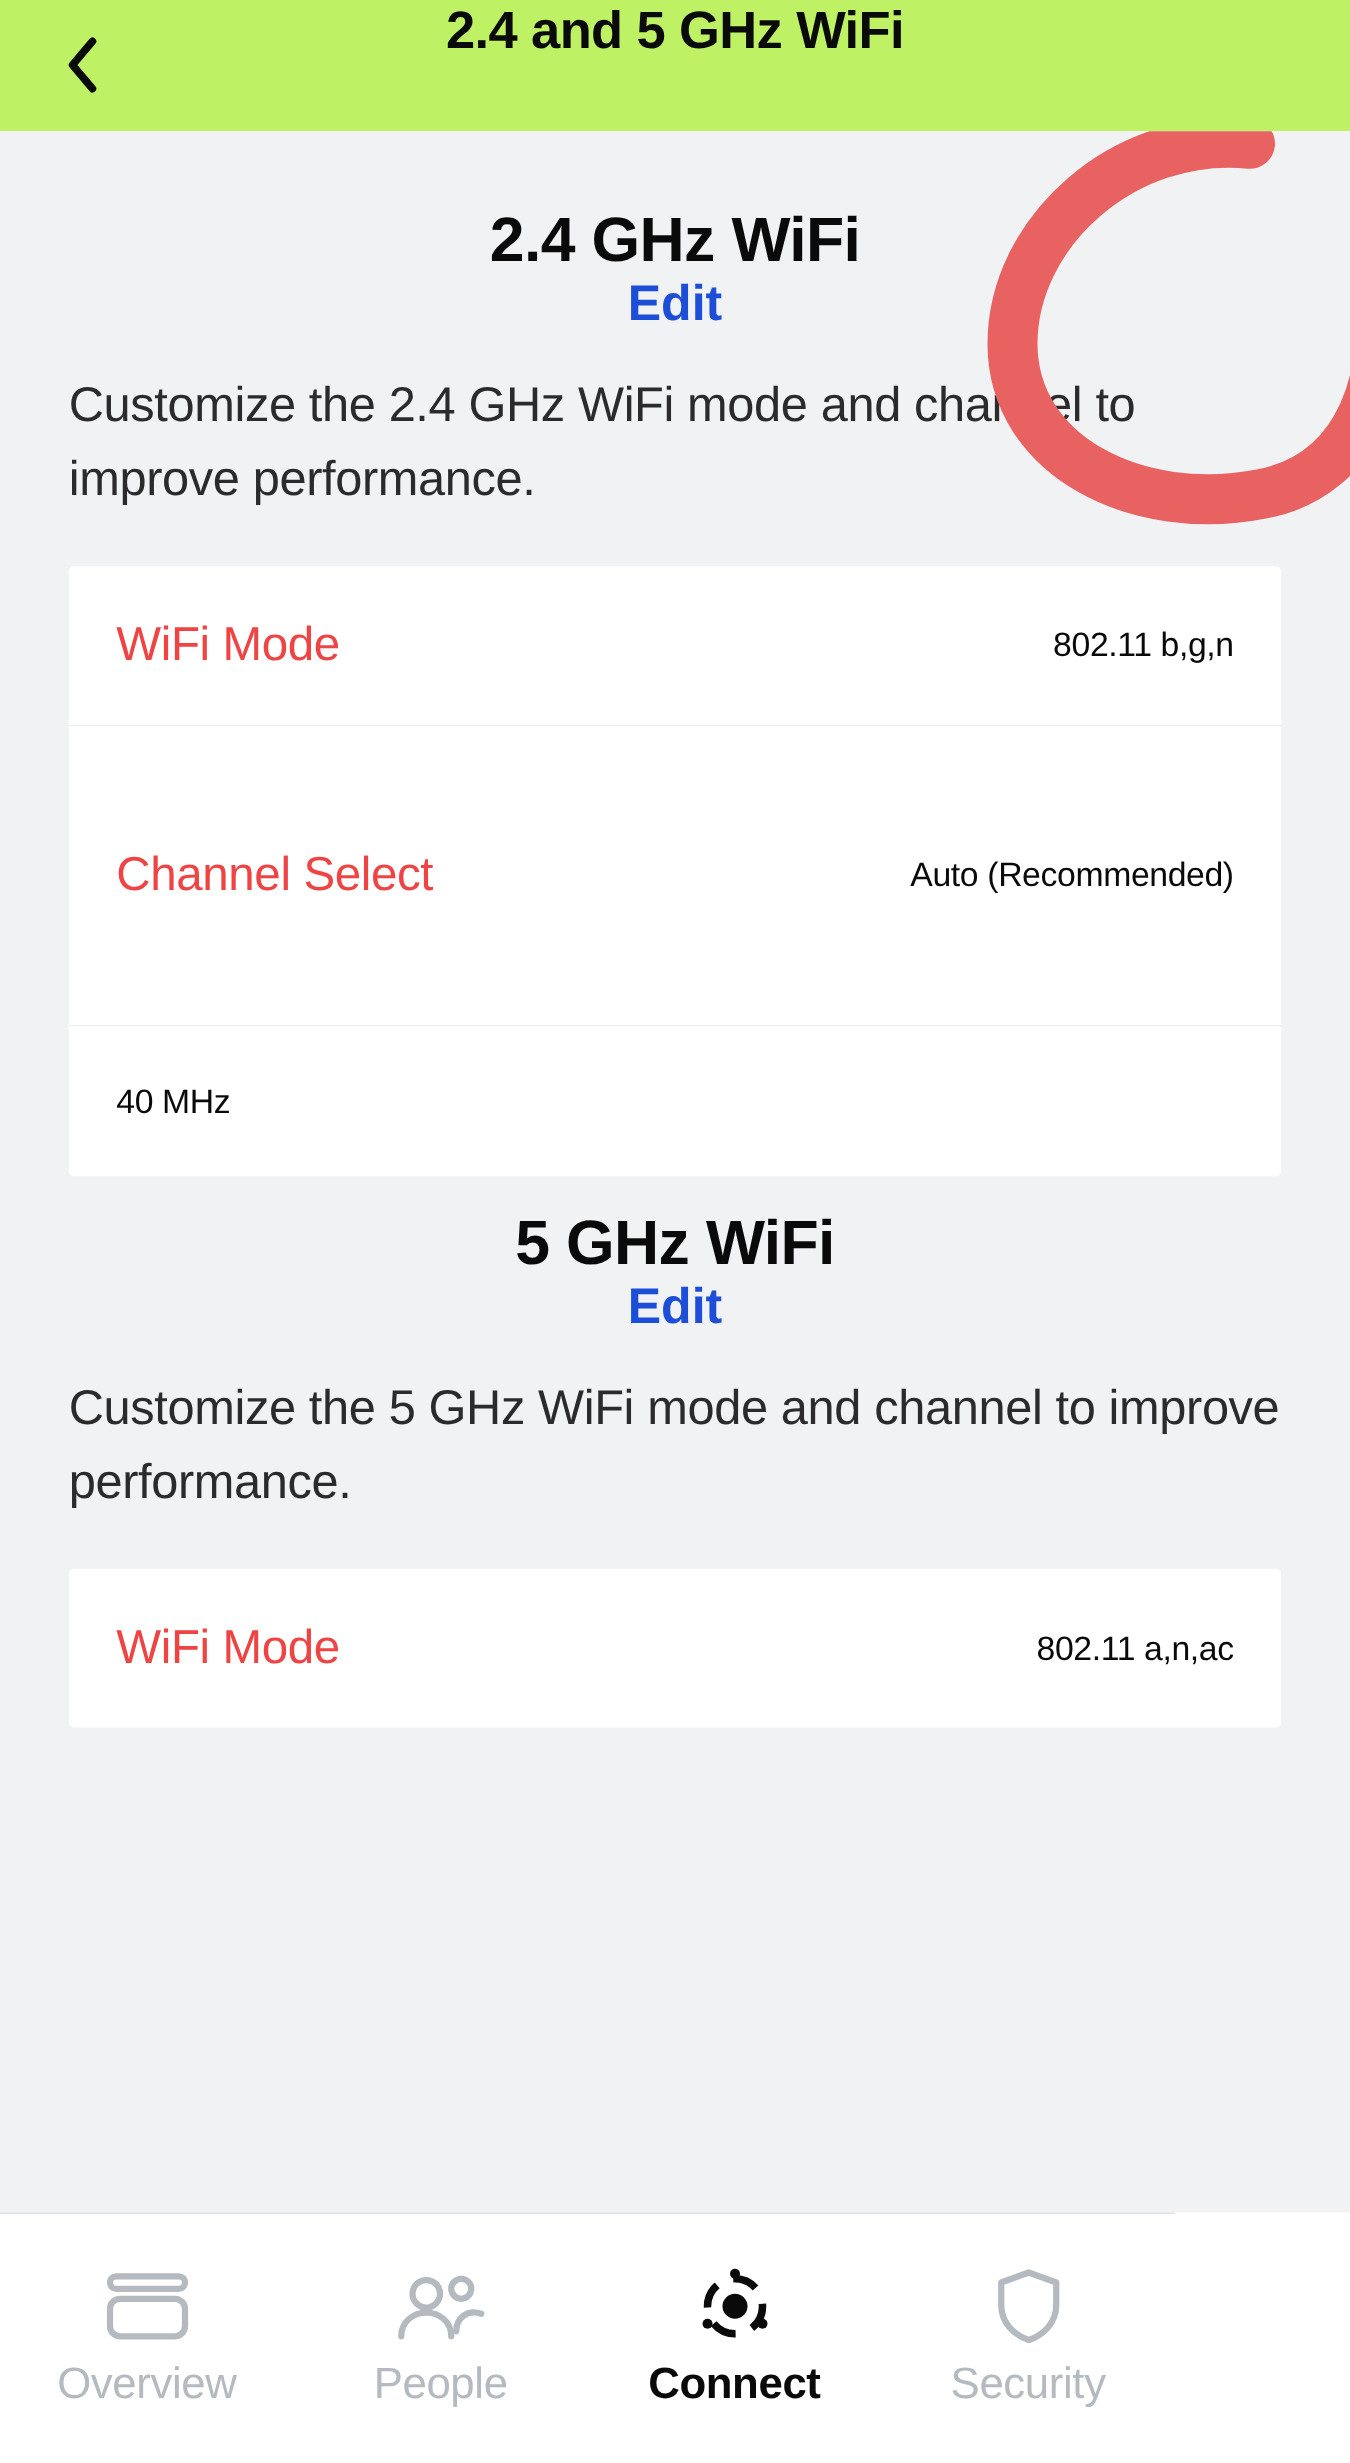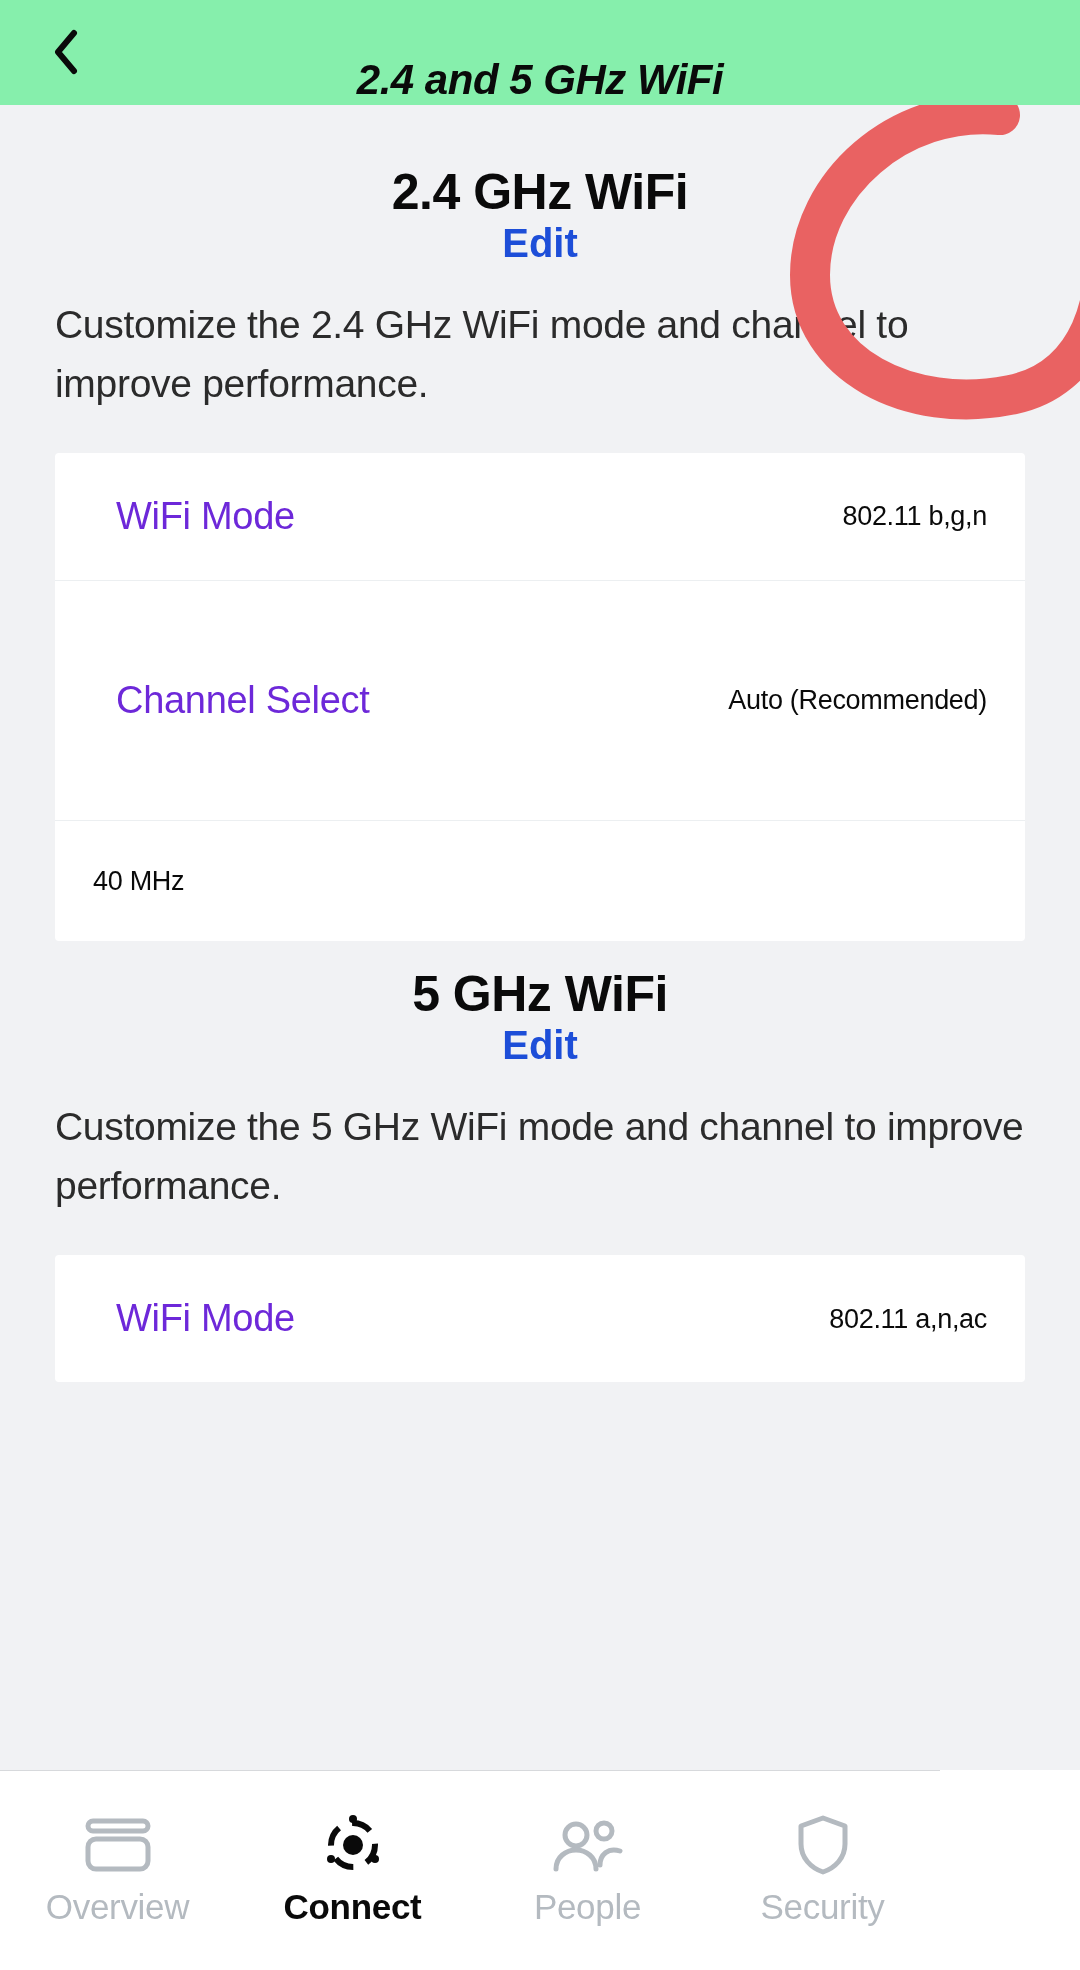--- a/index.html
+++ b/index.html
@@ -9,26 +9,25 @@
       font-family: -apple-system, BlinkMacSystemFont, "Segoe UI", Helvetica, Arial, sans-serif;
     }
     html, body {
       width: 1080px;
       height: 1970px;
       background: #fff;
       overflow: hidden;
     }
     .header {
       height: 105px;
-      background: #86efac;
-      display: flex;
-      align-items: flex-end;
+      background: #bef264;
+      display: flex;
+      align-items: flex-start;
       position: relative;
       border-bottom: 1px solid rgba(0,0,0,0);
-      font-style: italic;
     }
     .back-btn {
       position: absolute;
       left: 52px;
       top: 50%;
       transform: translateY(-50%);
       display: flex;
       align-items: center;
       justify-content: center;
     }
@@ -84,23 +83,22 @@
       align-items: center;
       justify-content: space-between;
       padding: 42px 38px;
       border-bottom: 1px solid #eceff1;
     }
     .row:last-child {
       border-bottom: none;
     }
     .row-label {
       font-size: 38px;
-      color: #6d28d9;
-      letter-spacing: -0.3px;
-      margin-left: 23px;
+      color: #ef4444;
+      letter-spacing: -0.3px;
     }
     .row-value {
       font-size: 27px;
       color: #0a0a0a;
       letter-spacing: -0.3px;
       text-align: center;
       max-width: 420px;
       line-height: 1.35;
     }
     .tall-row {
@@ -206,46 +204,46 @@
   <div class="nav-item">
     <div class="nav-icon">
       <svg width="70" height="56" viewBox="0 0 70 56" fill="none">
         <rect x="5" y="4" width="60" height="10" rx="5" stroke="#b4bac0" stroke-width="5"></rect>
         <rect x="5" y="22" width="60" height="30" rx="8" stroke="#b4bac0" stroke-width="5"></rect>
       </svg>
     </div>
     <div class="nav-label">Overview</div>
   </div>
 
+  <div class="nav-item">
+    <div class="nav-icon">
+      <svg width="76" height="56" viewBox="0 0 76 56" fill="none">
+        <circle cx="26" cy="18" r="11" stroke="#b4bac0" stroke-width="5"></circle>
+        <path d="M6 52 C6 40, 16 33, 26 33 C36 33, 46 40, 46 52" stroke="#b4bac0" stroke-width="5" stroke-linecap="round"></path>
+        <circle cx="54" cy="14" r="8" stroke="#b4bac0" stroke-width="5"></circle>
+        <path d="M50 48 C50 38, 58 30, 70 34" stroke="#b4bac0" stroke-width="5" stroke-linecap="round"></path>
+      </svg>
+    </div>
+    <div class="nav-label">People</div>
+  </div>
+
   <div class="nav-item active">
     <div class="nav-icon">
       <svg width="64" height="64" viewBox="0 0 64 64" fill="none">
         <circle cx="32" cy="32" r="10" fill="#0a0a0a"></circle>
         <circle cx="32" cy="32" r="22" stroke="#0a0a0a" stroke-width="6" stroke-dasharray="20 14"></circle>
         <circle cx="32" cy="6" r="4" fill="#0a0a0a"></circle>
         <circle cx="54" cy="46" r="4" fill="#0a0a0a"></circle>
         <circle cx="10" cy="46" r="4" fill="#0a0a0a"></circle>
       </svg>
     </div>
     <div class="nav-label">Connect</div>
   </div>
 
   <div class="nav-item">
     <div class="nav-icon">
-      <svg width="76" height="56" viewBox="0 0 76 56" fill="none">
-        <circle cx="26" cy="18" r="11" stroke="#b4bac0" stroke-width="5"></circle>
-        <path d="M6 52 C6 40, 16 33, 26 33 C36 33, 46 40, 46 52" stroke="#b4bac0" stroke-width="5" stroke-linecap="round"></path>
-        <circle cx="54" cy="14" r="8" stroke="#b4bac0" stroke-width="5"></circle>
-        <path d="M50 48 C50 38, 58 30, 70 34" stroke="#b4bac0" stroke-width="5" stroke-linecap="round"></path>
-      </svg>
-    </div>
-    <div class="nav-label">People</div>
-  </div>
-
-  <div class="nav-item">
-    <div class="nav-icon">
       <svg width="56" height="62" viewBox="0 0 56 62" fill="none">
         <path d="M28 4 L50 12 V30 C50 44, 40 54, 28 58 C16 54, 6 44, 6 30 V12 Z" stroke="#b4bac0" stroke-width="5" stroke-linejoin="round"></path>
       </svg>
     </div>
     <div class="nav-label">Security</div>
   </div>
 </div>
 
 </body></html>

